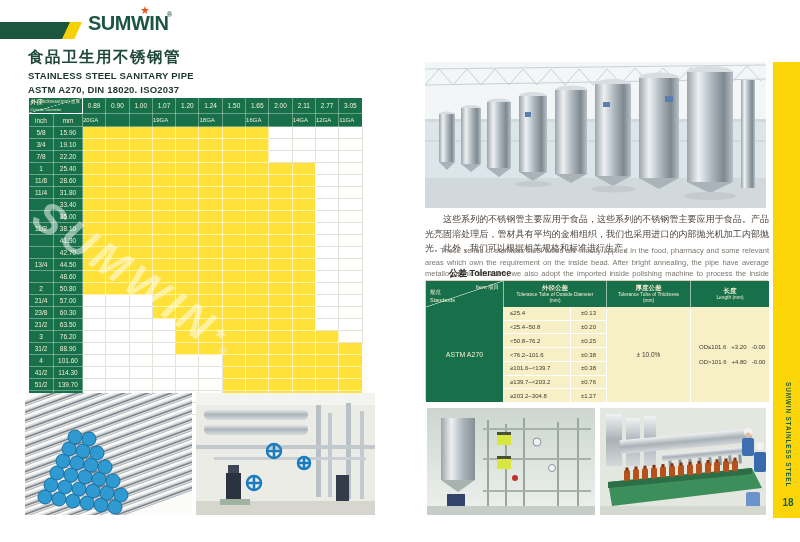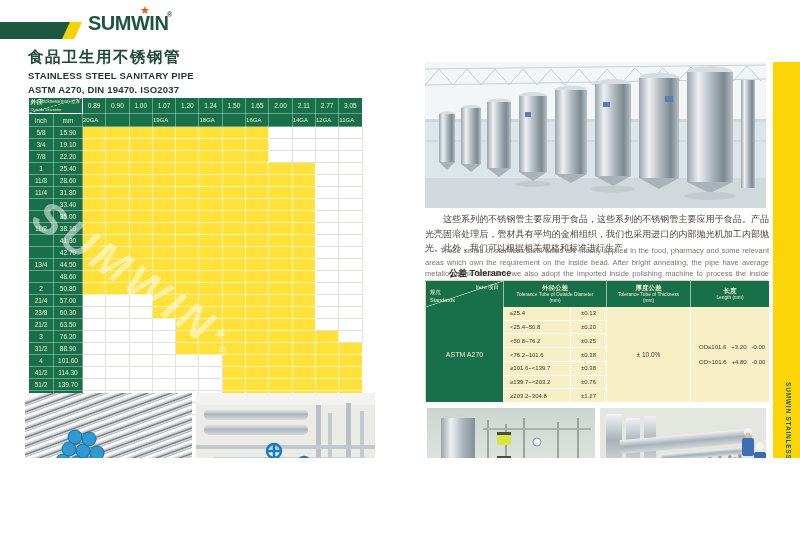--- a/index.html
+++ b/index.html
@@ -1,17 +1,17 @@
 <!DOCTYPE html>
 <html><head>
 <meta charset="utf-8">
 <style>
   html,body{margin:0;padding:0;background:#ffffff;}
   body{font-family:"Liberation Sans","DejaVu Sans",sans-serif;}
-  .page{position:relative;width:800px;height:458px;background:#ffffff;overflow:hidden;}
+  .page{position:relative;width:800px;height:542px;background:#ffffff;overflow:hidden;}
 
   
   .logo-band{position:absolute;left:0;top:22px;width:70px;height:17px;background:#1d5640;}
   .logo-wedge{position:absolute;left:62px;top:22px;width:20px;height:17px;background:#f6d104;
     clip-path:polygon(40% 0,100% 0,62% 100%,0 100%);}
   .logo-text{position:absolute;left:88px;top:12px;font-size:20px;font-weight:bold;color:#1d5640;letter-spacing:-0.5px;}
   .logo-star{position:absolute;left:140px;top:4px;font-size:11px;color:#e55a1c;}
   .logo-reg{position:absolute;left:167px;top:11px;font-size:7px;color:#1d5640;font-weight:bold;}
 
   
@@ -96,21 +96,21 @@
 <div class="page">
 
   <div class="logo-band"></div>
   <div class="logo-wedge"></div>
   <div class="logo-text">SUMWIN</div>
   <div class="logo-star">★</div>
   <div class="logo-reg">®</div>
 
   <div class="title-cn">食品卫生用不锈钢管</div>
   <div class="title-en">STAINLESS STEEL SANITARY PIPE</div>
-  <div class="title-std">ASTM A270, DIN 19470.  ISO2037</div>
+  <div class="title-std">ASTM A270, DIN 18020.  ISO2037</div>
 
   <div class="size-wrap">
     <table class="size">
       <colgroup id="size-cols">
           <col class="c-inch">
           <col class="c-mm">
           <col class="c-t">
           <col class="c-t">
           <col class="c-t">
           <col class="c-t">

